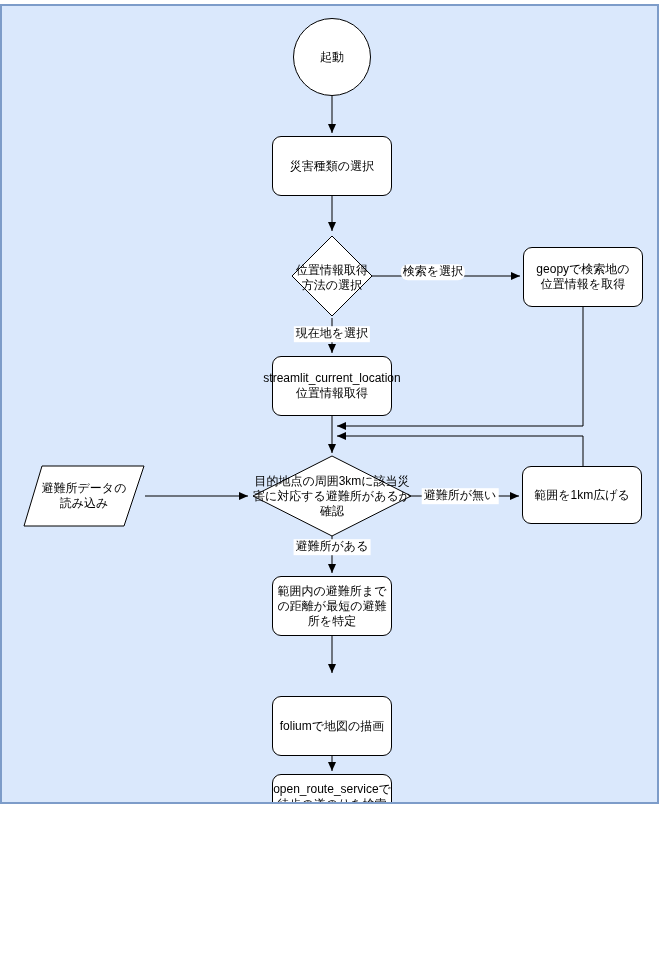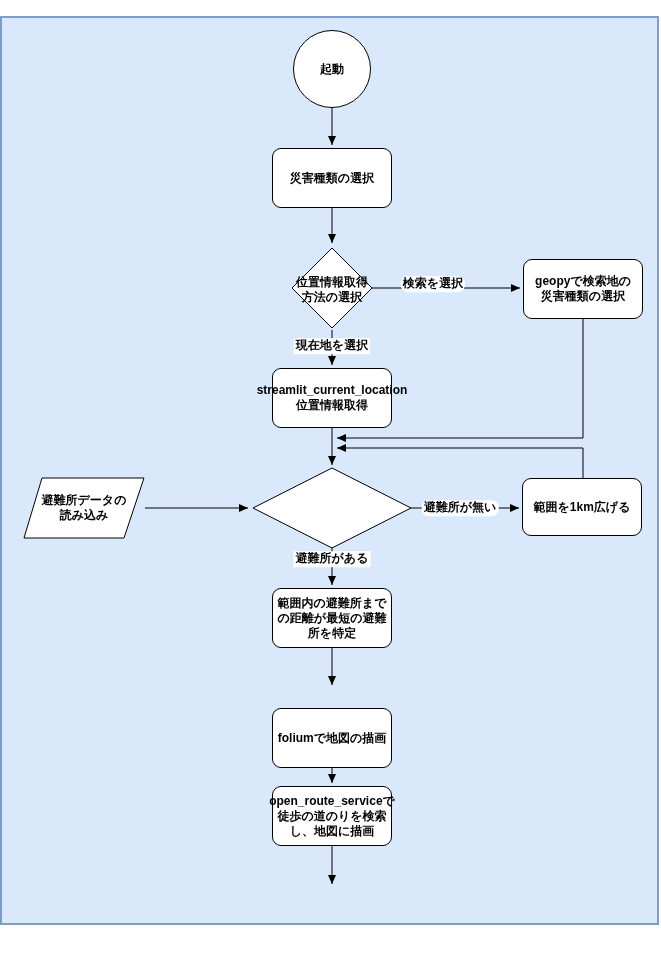--- a/index.html
+++ b/index.html
@@ -9,24 +9,23 @@
     --stroke:#000000;
   }
   *{margin:0;padding:0;box-sizing:border-box;}
   html,body{background:#ffffff;}
   body{
     width:661px;height:961px;position:relative;
     font-family:"Liberation Sans","DejaVu Sans",sans-serif;
     font-size:12px;color:#000;
   }
   .canvas{
-    position:absolute;left:0;top:16px;width:659px;height:909px;
+    position:absolute;left:0;top:4px;width:659px;height:800px;
     background:var(--bg);border:2px solid var(--frame);
     overflow:hidden;
-    font-weight:bold;
   }
   .wires{position:absolute;left:0;top:0;pointer-events:none;}
   .node{
     position:absolute;display:flex;align-items:center;justify-content:center;
     text-align:center;line-height:1.25;
   }
   .rect{
     background:var(--fill);border:1px solid var(--stroke);border-radius:9px;
   }
   .circle{
@@ -80,31 +79,34 @@
   </div>
 
   <svg class="shape-svg" style="left:288px;top:228px;" width="84" height="84">
     <polygon points="42,2 82,42 42,82 2,42"></polygon>
   </svg>
   <div class="node-label" style="left:330px;top:272px;">位置情報取得
 方法の選択</div>
 
   <div class="node rect" style="left:521px;top:241px;width:120px;height:60px;">
     <span class="node-label" style="left:50%;top:50%;">geopyで検索地の
-災害種類の選択</span>
+位置情報を取得</span>
   </div>
 
   <div class="node rect" style="left:270px;top:350px;width:120px;height:60px;">
     <span class="node-label" style="left:50%;top:50%;">streamlit_current_location
 位置情報取得</span>
   </div>
 
   <svg class="shape-svg" style="left:248px;top:446px;" width="164" height="88">
     <polygon points="82,4 161,44 82,84 3,44"></polygon>
   </svg>
+  <div class="node-label" style="left:330px;top:490px;">目的地点の周囲3kmに該当災
+害に対応する避難所があるか
+確認</div>
 
   <svg class="shape-svg" style="left:18px;top:456px;" width="132" height="68">
     <polygon points="22,4 124,4 104,64 4,64"></polygon>
   </svg>
   <div class="node-label" style="left:82px;top:490px;">避難所データの
 読み込み</div>
 
   <div class="node rect" style="left:520px;top:460px;width:120px;height:58px;">
     <span>範囲を1km広げる</span>
   </div>
@@ -121,16 +123,16 @@
 
   <div class="node rect" style="left:270px;top:768px;width:120px;height:60px;">
     <span class="node-label" style="left:50%;top:50%;">open_route_serviceで
 徒歩の道のりを検索
 し、地図に描画</span>
   </div>
 
 
   <div class="edge-label" style="left:431px;top:266px;border-radius:7px;">検索を選択</div>
   <div class="edge-label" style="left:330px;top:328px;">現在地を選択</div>
-  <div class="edge-label" style="left:458px;top:490px;border-radius:7px;">避難所が無い</div>
+  <div class="edge-label" style="left:458px;top:490px;">避難所が無い</div>
   <div class="edge-label" style="left:330px;top:541px;">避難所がある</div>
 
 </div>
 
 </body></html>

